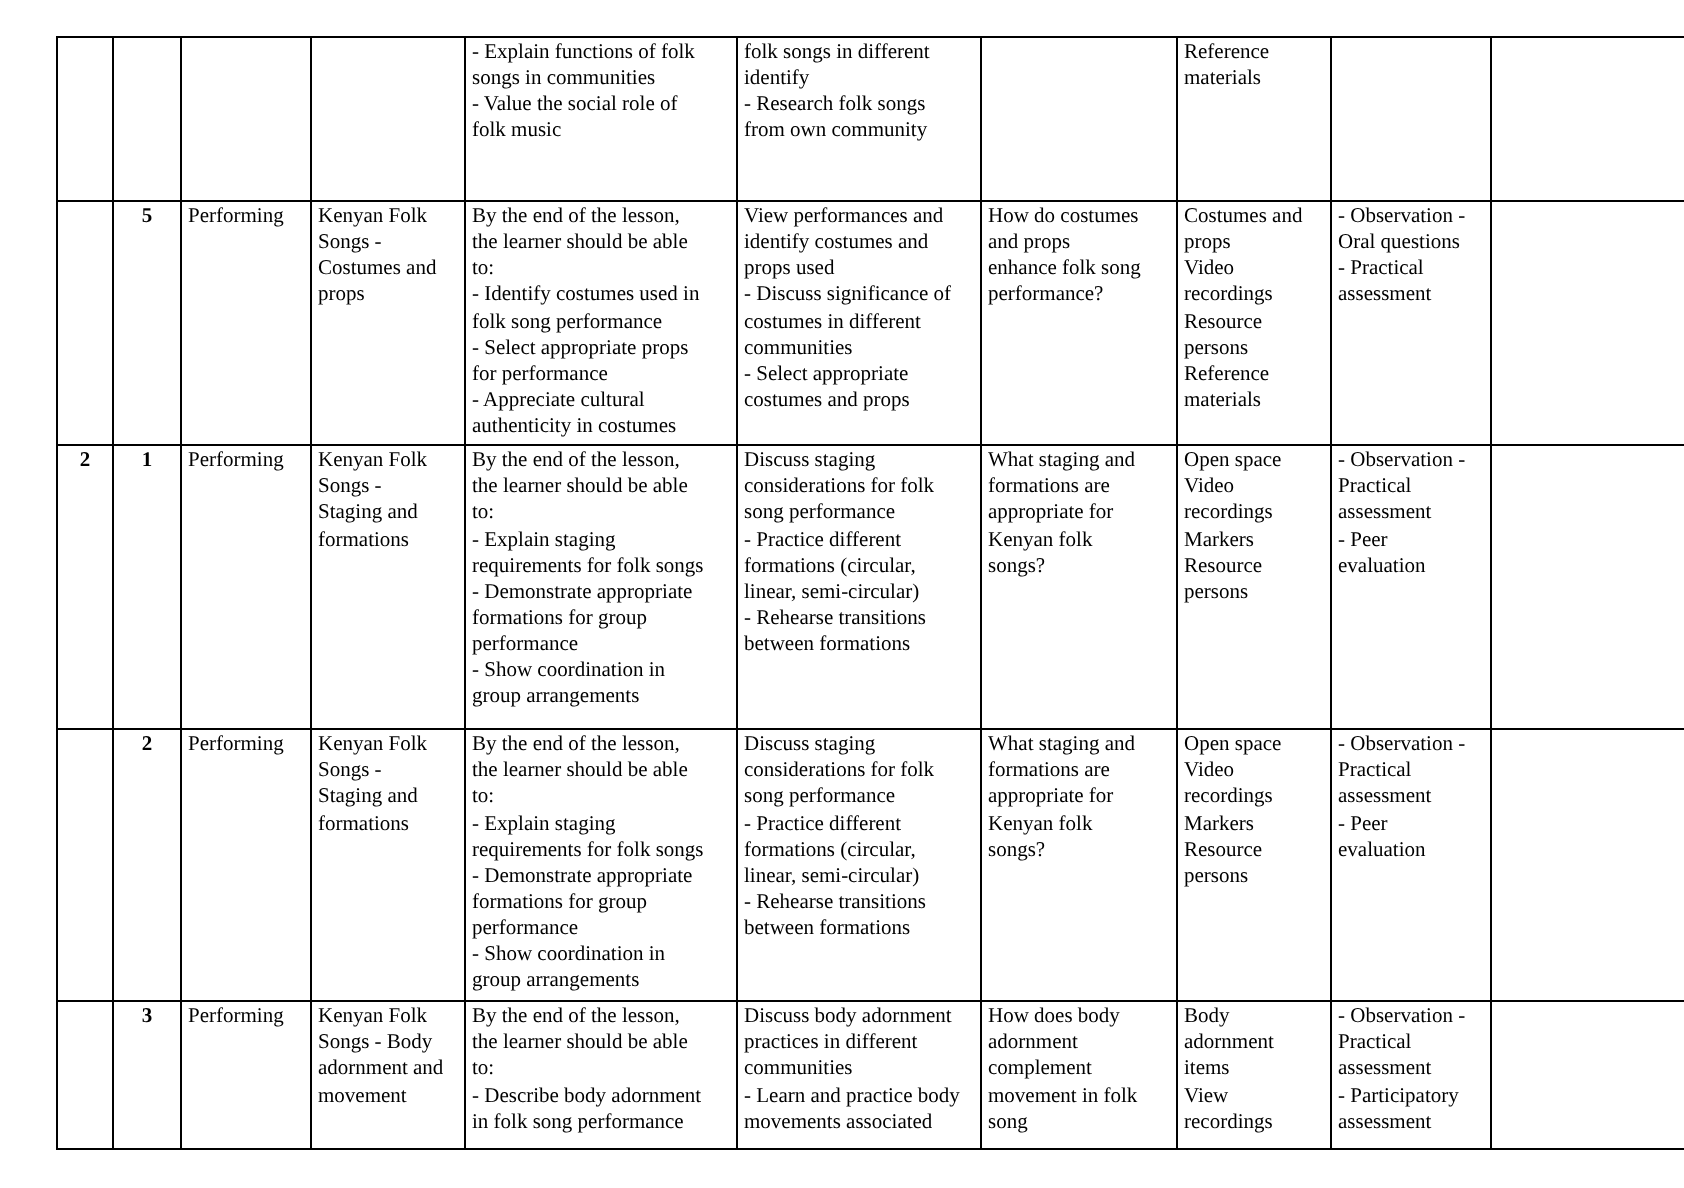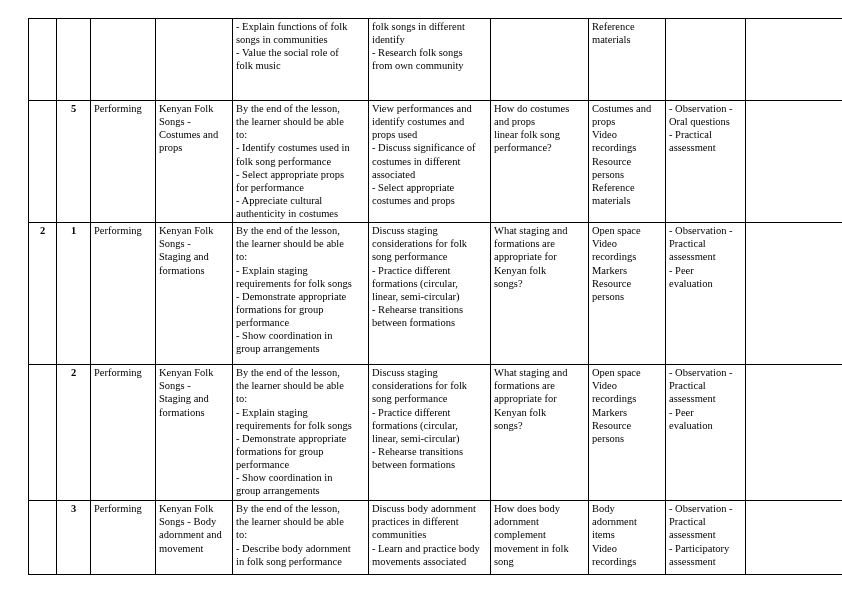--- a/index.html
+++ b/index.html
@@ -100,26 +100,26 @@
 folk song performance
 - Select appropriate props
 for performance
 - Appreciate cultural
 authenticity in costumes</td>
         <td>View performances and
 identify costumes and
 props used
 - Discuss significance of
 costumes in different
-associated
+communities
 - Select appropriate
 costumes and props</td>
         <td>How do costumes
 and props
-linear folk song
+enhance folk song
 performance?</td>
         <td>Costumes and
 props
 Video
 recordings
 Resource
 persons
 Reference
 materials</td>
         <td>- Observation -
@@ -235,21 +235,21 @@
 - Learn and practice body
 movements associated</td>
         <td>How does body
 adornment
 complement
 movement in folk
 song</td>
         <td>Body
 adornment
 items
-Video
+View
 recordings</td>
         <td>- Observation -
 Practical
 assessment
 - Participatory
 assessment</td>
         <td></td>
       </tr>
     </tbody>
   </table>

